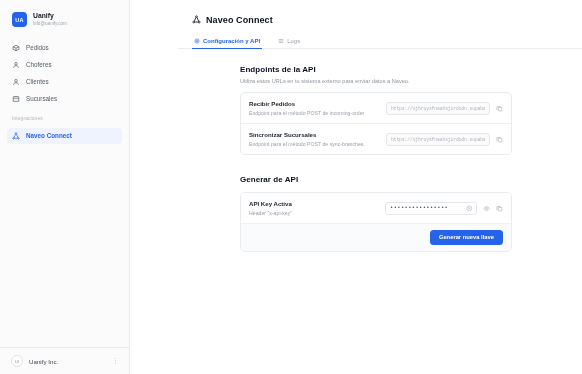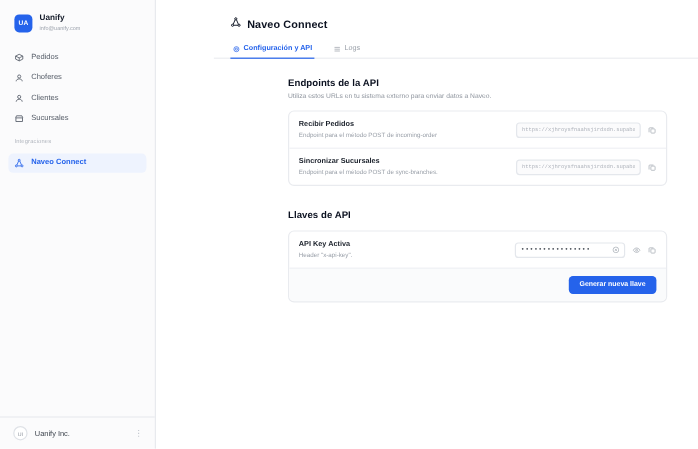--- a/index.html
+++ b/index.html
@@ -85,21 +85,21 @@
     display:flex; align-items:center; gap:3px;
     padding:3px 2px 4px 2px;
     font-size:6px; color:#9aa0a9;
     border-bottom:1.5px solid transparent;
     margin-bottom:-1px;
   }
   .tab.active { color:#2563eb; border-bottom-color:#2563eb; font-weight:bold; }
   .tab svg { display:block; }
 
   .content { padding:16px 0 0 62px; }
-  .block { width:316px; }
+  .block { width:272px; }
   .block + .block { margin-top:20px; }
   .h2 { font-size:8px; font-weight:bold; color:#0b1120; letter-spacing:.05px; }
   .sub { font-size:5.6px; color:#8f959e; margin-top:4px; }
 
   .card {
     margin-top:8px;
     border:1px solid #e9ebef;
     border-radius:5px;
     background:#fff;
     overflow:hidden;
@@ -300,21 +300,21 @@
                   <rect x="5.5" y="5.5" width="8" height="8" rx="1.4"></rect>
                     <path d="M10.5 3.5h-7a1.5 1.5 0 0 0-1.5 1.5v7"></path>
                 </svg>
               </span>
             </div>
           </div>
         </div>
       </section>
 
       <section class="block">
-        <div class="h2">Llaves de API</div>
+        <div class="h2">Generar de API</div>
 
         <div class="card">
           <div class="row">
             <div class="row-l">
               <div class="row-t">API Key Activa</div>
               <div class="row-d">Header "x-api-key".</div>
             </div>
             <div class="row-r">
               <div class="field key">
                 <span class="val">••••••••••••••••</span>

